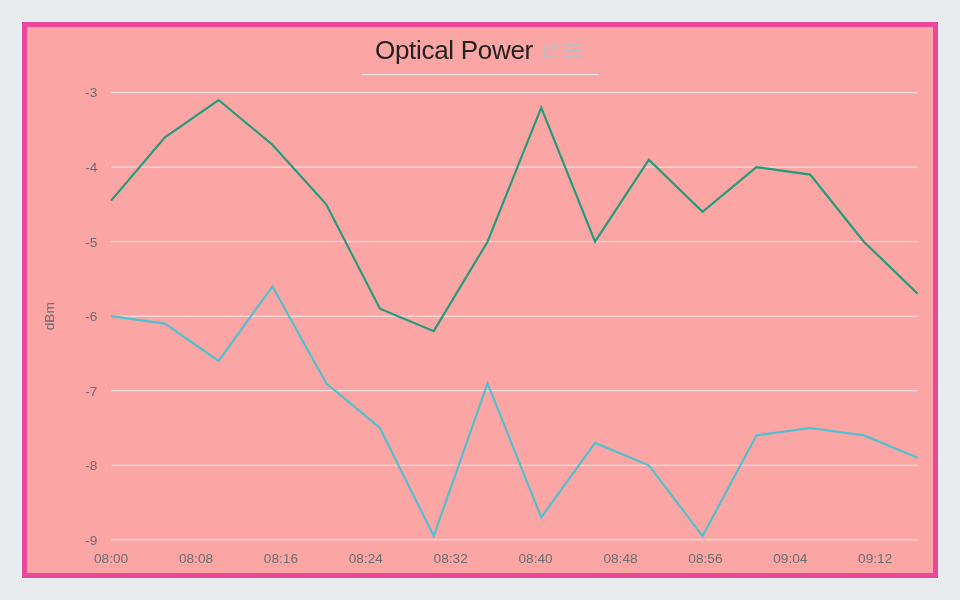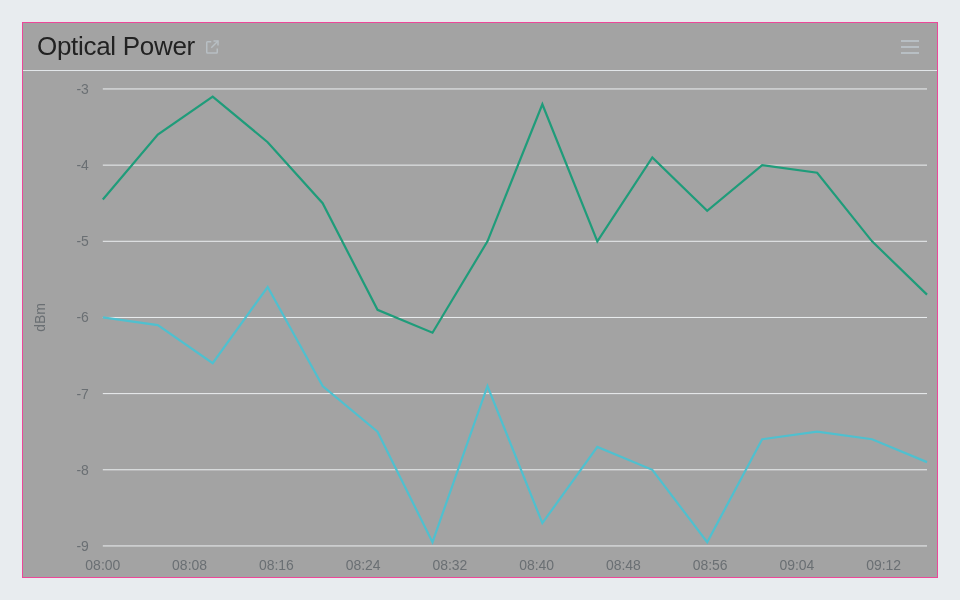--- a/index.html
+++ b/index.html
@@ -7,24 +7,25 @@
   body {
     width: 960px;
     height: 600px;
     background: #e8ecef;
     font-family: -apple-system, BlinkMacSystemFont, "Segoe UI", Helvetica, Arial, sans-serif;
     padding: 22px;
   }
   .card {
     width: 100%;
     height: 100%;
-    background: #a3a3a3;
-    border: 1px solid #ec4899;
+    background: #fca5a5;
+    border: 5px solid #ec4899;
     display: flex;
     flex-direction: column;
+    align-items: center;
   }
   .card-header {
     display: flex;
     align-items: center;
     padding: 8px 14px 8px 14px;
     border-bottom: 1px solid #e2e6e9;
   }
   .card-title {
     font-size: 26px;
     font-weight: 400;

